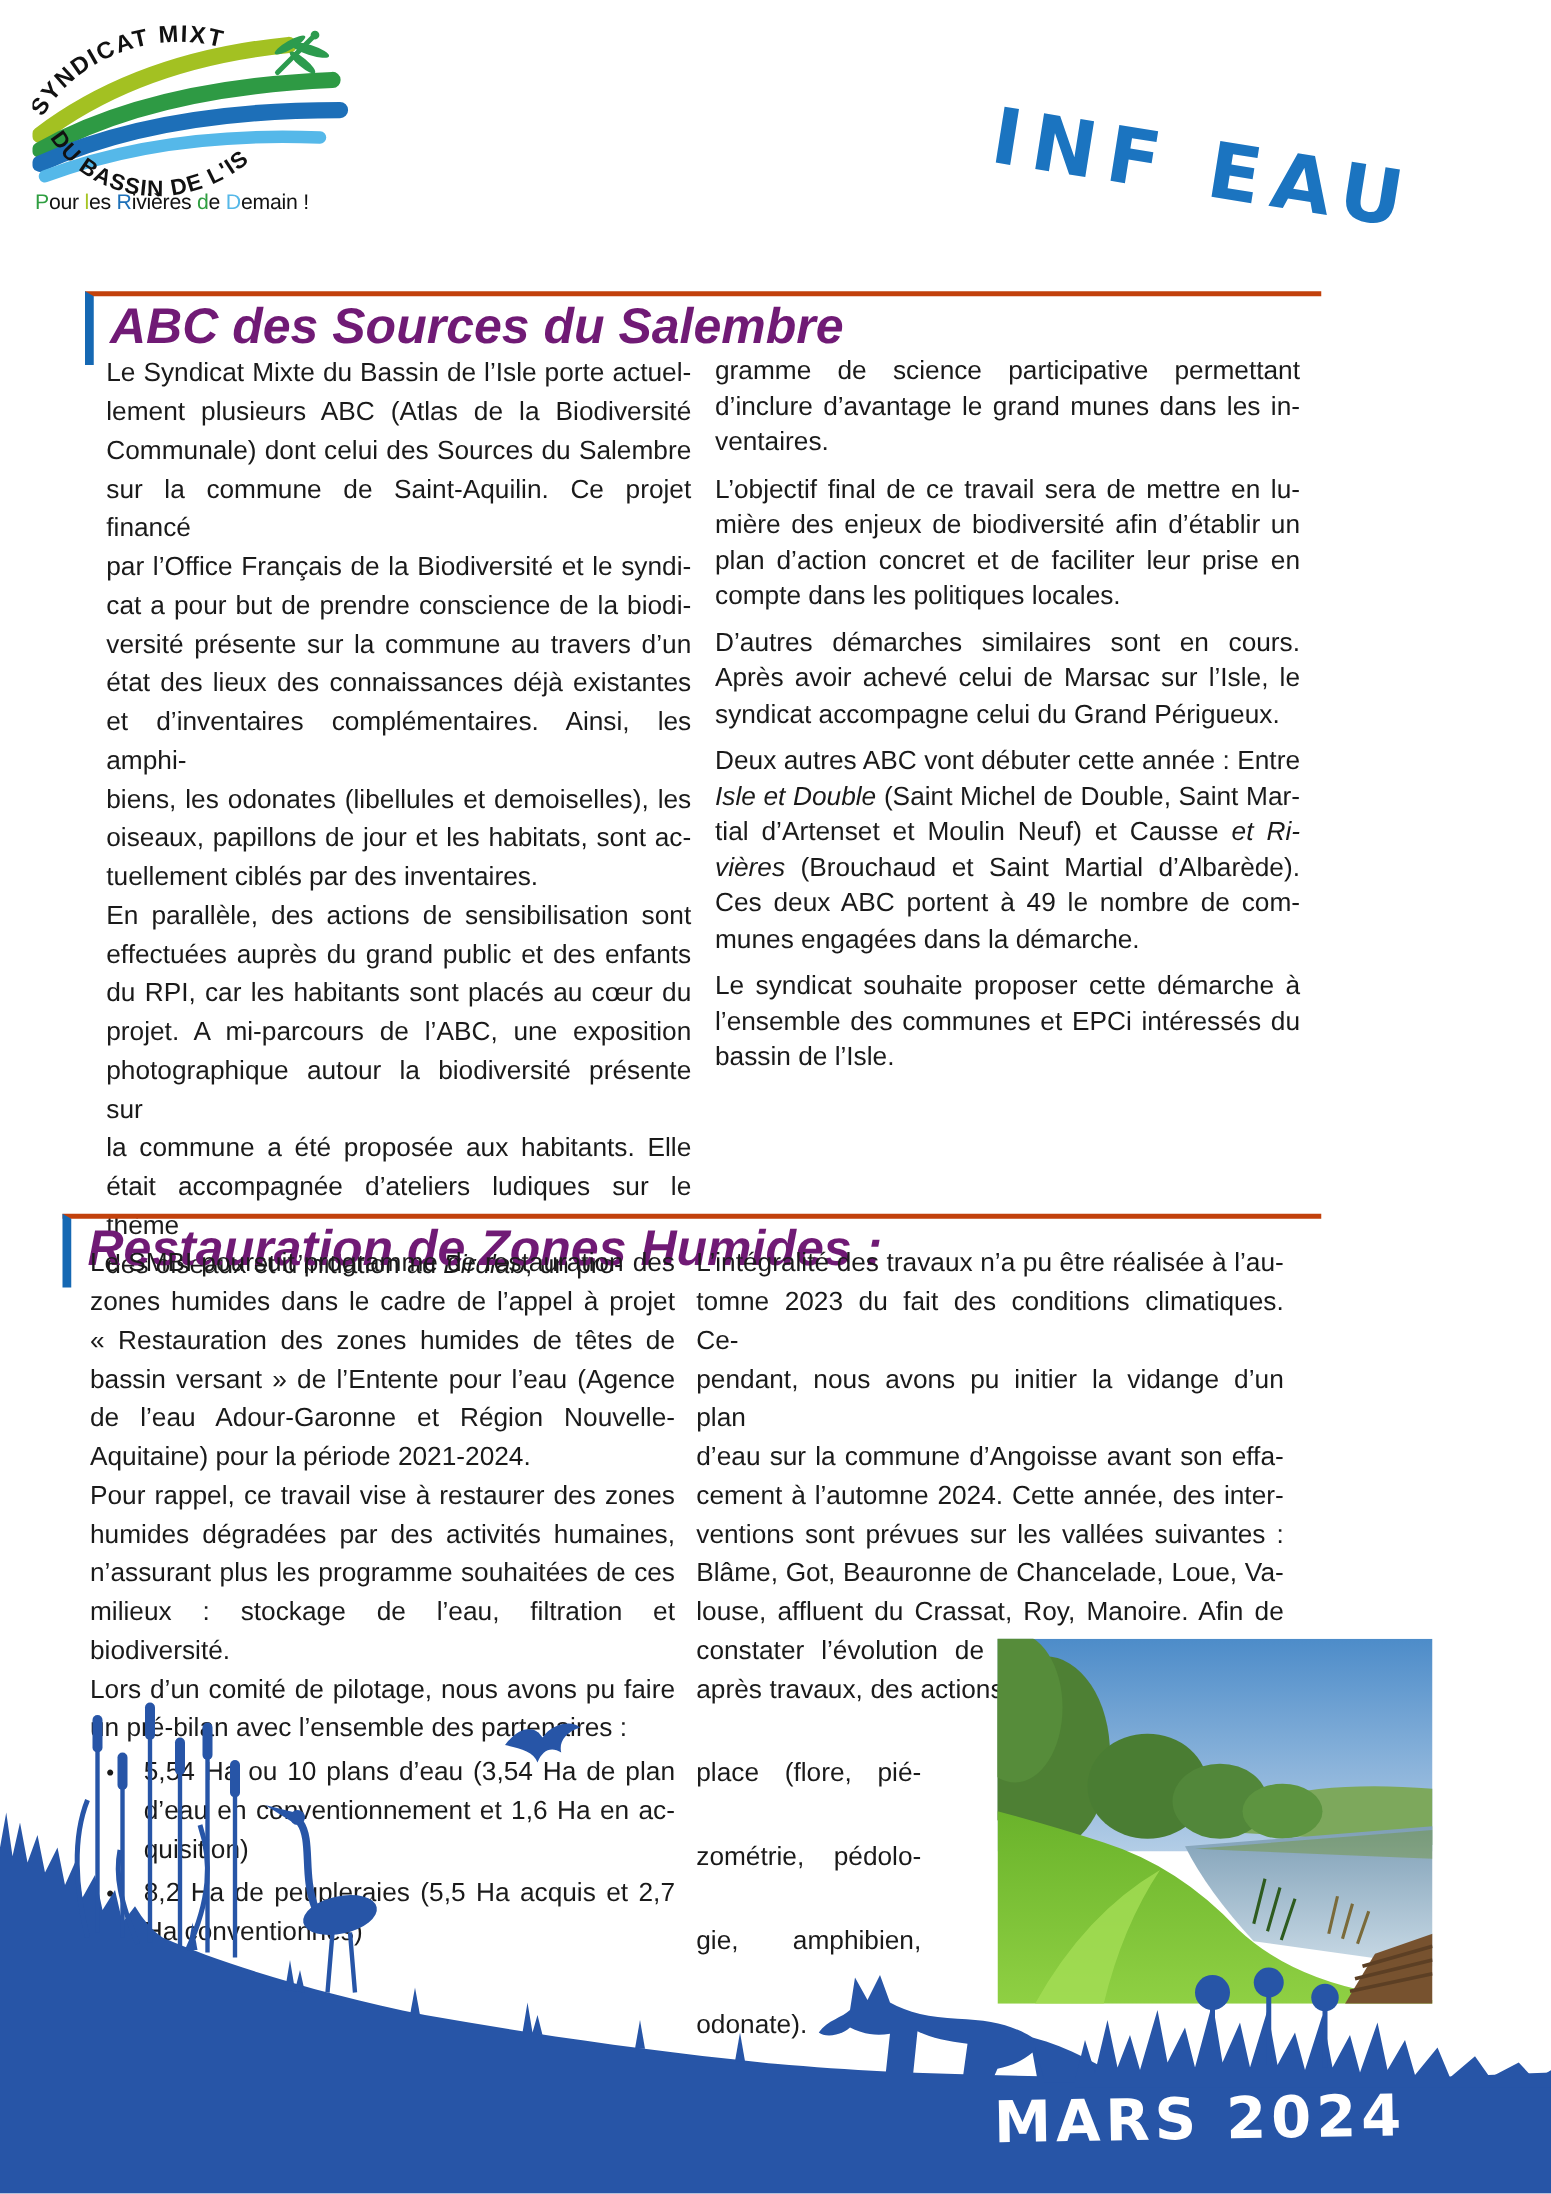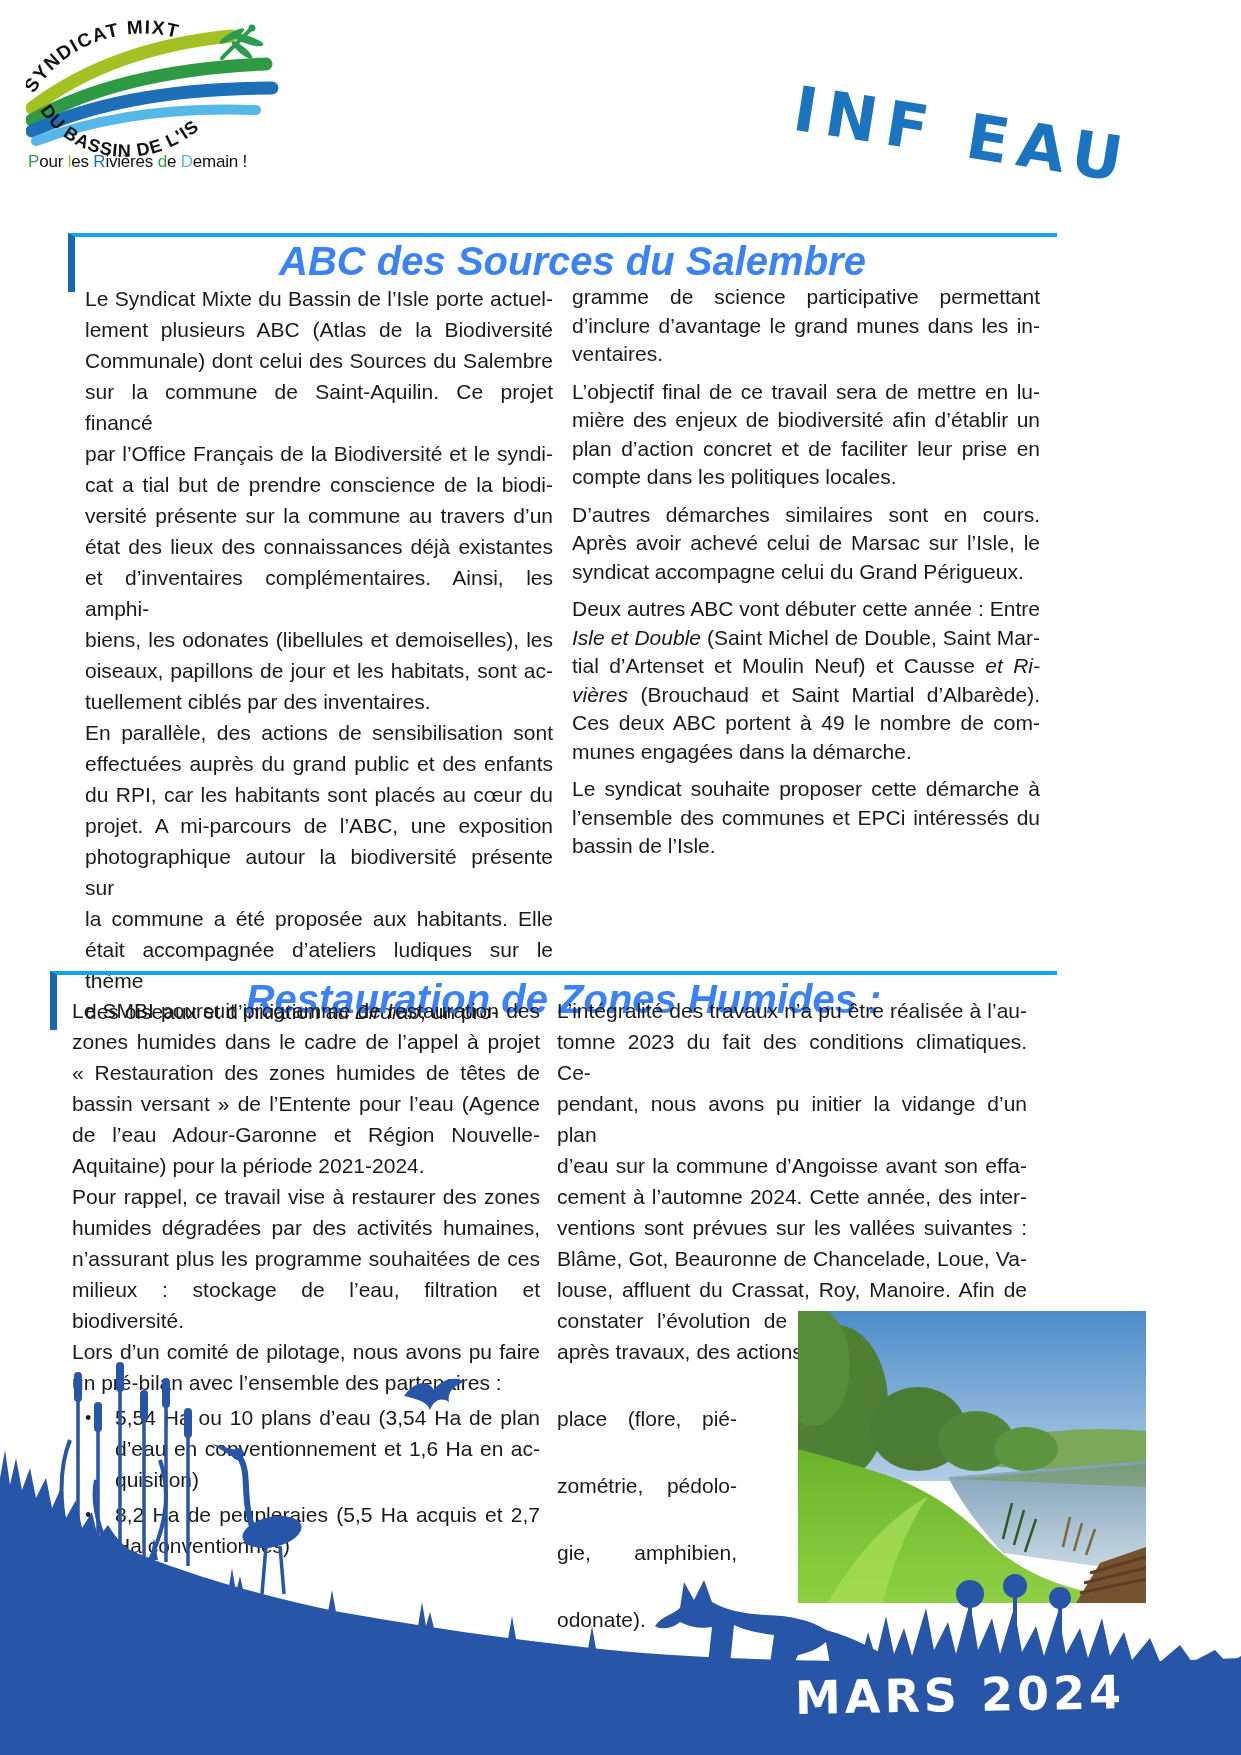--- a/index.html
+++ b/index.html
@@ -6,23 +6,23 @@
   .page{position:relative;width:1241px;height:1755px;background:#ffffff;overflow:hidden;
         font-family:"Liberation Sans",sans-serif;color:#1a1a1a;margin:0 auto;}
   
   .logo{position:absolute;left:26px;top:10px;width:270px;height:175px;}
   .tagline{position:absolute;left:28px;top:152px;width:290px;font-weight:normal;font-size:17px;
            letter-spacing:-0.2px;white-space:nowrap;}
   .masthead{position:absolute;left:800px;top:72px;width:360px;font-family:"DejaVu Sans",sans-serif;
             font-weight:bold;font-size:62px;color:#1b74c0;letter-spacing:9px;
             transform:rotate(9deg);transform-origin:left top;white-space:nowrap;}
   
-  .a-title{position:absolute;border-top:4px solid #0ea5e9;border-left:7px solid #1568b3;
+  .a-title{position:absolute;border-top:4px solid #c2410c;border-left:7px solid #1568b3;
            padding:2px 0 8px 13px;font-style:italic;font-weight:bold;font-size:40px;
-           color:#3b82f6;letter-spacing:0px;white-space:nowrap;text-align:center;}
+           color:#701a75;letter-spacing:0px;white-space:nowrap;}
   .a1-title{left:68px;top:206px;width:969px;}
   .a2-title{left:50px;top:931px;width:987px;margin-top:40px;}
   
   .col{position:absolute;font-size:21px;}
   .a1-left {left:85px; top:283px;width:468px;line-height:31px;}
   .a1-right{left:572px;top:283px;width:468px;line-height:28.5px;}
   .a2-left {left:72px; top:995px;width:468px;line-height:31px;}
   .a2-right{left:557px;top:995px;width:470px;line-height:31px;}
   .para{margin:0;}
   .a1-right .para{margin-bottom:9px;}
@@ -75,21 +75,21 @@
   <div class="masthead">INF EAU</div>
 
   <h1 class="a-title a1-title">ABC des Sources du Salembre</h1>
   <div class="col a1-left">
       <div class="para">
         <div class="line just"><span>Le Syndicat Mixte du Bassin de l’Isle porte actuel-</span></div>
         <div class="line just"><span>lement plusieurs ABC (Atlas de la Biodiversité</span></div>
         <div class="line just"><span>Communale) dont celui des Sources du Salembre</span></div>
         <div class="line just"><span>sur la commune de Saint-Aquilin. Ce projet financé</span></div>
         <div class="line just"><span>par l’Office Français de la Biodiversité et le syndi-</span></div>
-        <div class="line just"><span>cat a tial but de prendre conscience de la biodi-</span></div>
+        <div class="line just"><span>cat a pour but de prendre conscience de la biodi-</span></div>
         <div class="line just"><span>versité présente sur la commune au travers d’un</span></div>
         <div class="line just"><span>état des lieux des connaissances déjà existantes</span></div>
         <div class="line just"><span>et d’inventaires complémentaires. Ainsi, les amphi-</span></div>
         <div class="line just"><span>biens, les odonates (libellules et demoiselles), les</span></div>
         <div class="line just"><span>oiseaux, papillons de jour et les habitats, sont ac-</span></div>
         <div class="line"><span>tuellement ciblés par des inventaires.</span></div>
       </div>
       <div class="para">
         <div class="line just"><span>En parallèle, des actions de sensibilisation sont</span></div>
         <div class="line just"><span>effectuées auprès du grand public et des enfants</span></div>

